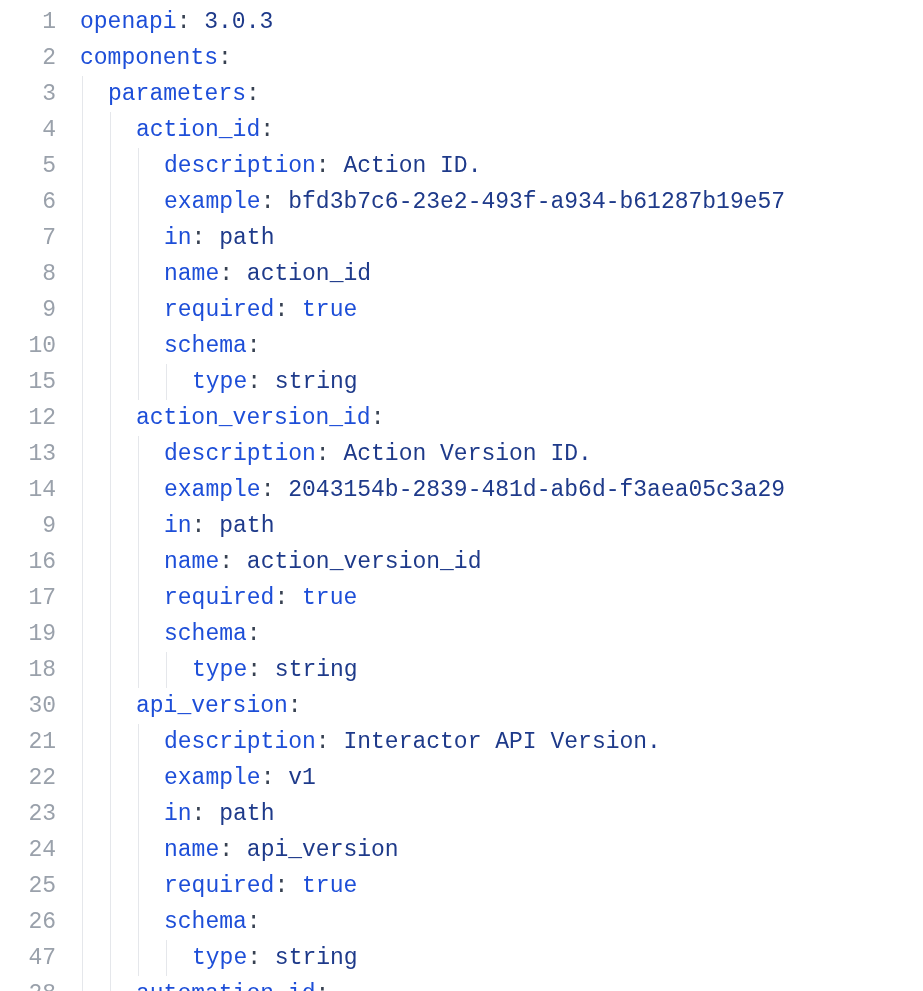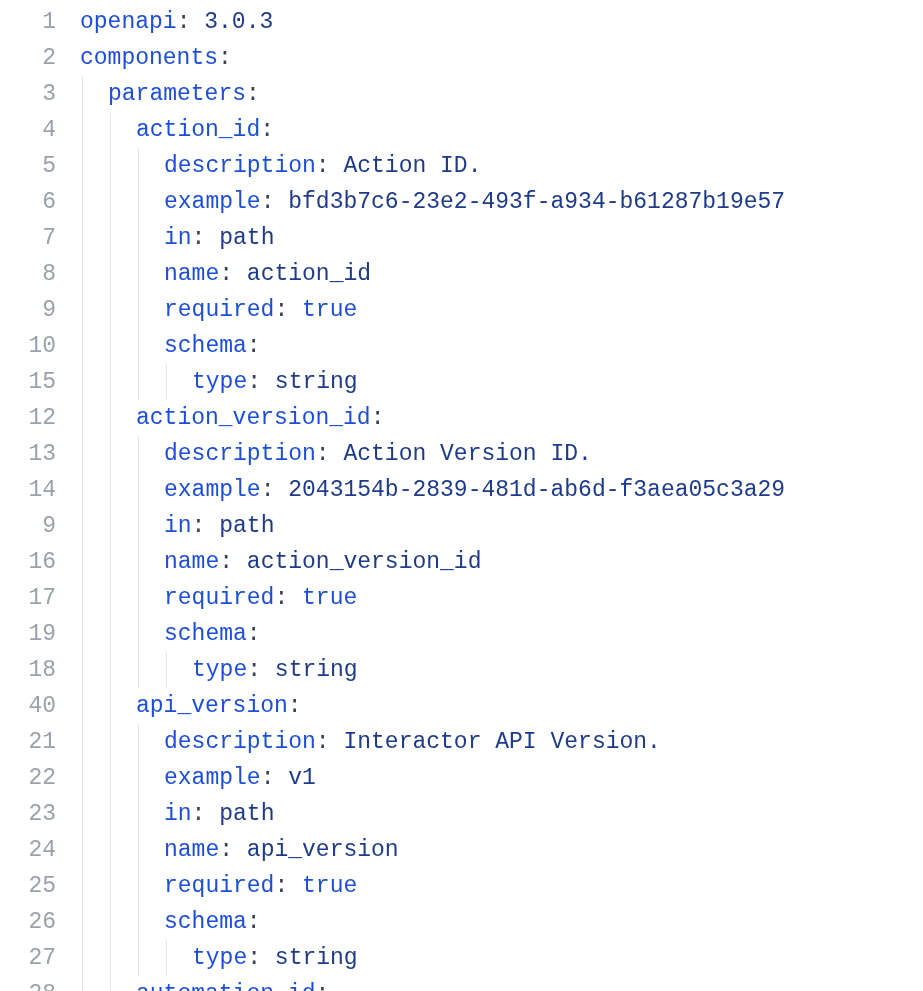--- a/index.html
+++ b/index.html
@@ -61,24 +61,24 @@
       <div class="ln">10</div>
       <div class="ln">15</div>
       <div class="ln">12</div>
       <div class="ln">13</div>
       <div class="ln">14</div>
       <div class="ln">9</div>
       <div class="ln">16</div>
       <div class="ln">17</div>
       <div class="ln">19</div>
       <div class="ln">18</div>
-      <div class="ln">40</div>
+      <div class="ln">30</div>
       <div class="ln">21</div>
       <div class="ln">22</div>
       <div class="ln">23</div>
       <div class="ln">24</div>
       <div class="ln">25</div>
       <div class="ln">26</div>
-      <div class="ln">27</div>
+      <div class="ln">47</div>
       <div class="ln">28</div>
     </div>
   <div class="code" id="code"><span class="line"><span class="indent" style="width: 0px;"></span><span class="tok-key">openapi</span><span class="tok-punc">: </span><span class="tok-val">3.0.3</span></span><span class="line"><span class="indent" style="width: 0px;"></span><span class="tok-key">components</span><span class="tok-punc">:</span></span><span class="line"><span class="guide" style="left: 2px;"></span><span class="indent" style="width: 28px;"></span><span class="tok-key">parameters</span><span class="tok-punc">:</span></span><span class="line"><span class="guide" style="left: 2px;"></span><span class="guide" style="left: 30px;"></span><span class="indent" style="width: 56px;"></span><span class="tok-key">action_id</span><span class="tok-punc">:</span></span><span class="line"><span class="guide" style="left: 2px;"></span><span class="guide" style="left: 30px;"></span><span class="guide" style="left: 58px;"></span><span class="indent" style="width: 84px;"></span><span class="tok-key">description</span><span class="tok-punc">: </span><span class="tok-val">Action ID.</span></span><span class="line"><span class="guide" style="left: 2px;"></span><span class="guide" style="left: 30px;"></span><span class="guide" style="left: 58px;"></span><span class="indent" style="width: 84px;"></span><span class="tok-key">example</span><span class="tok-punc">: </span><span class="tok-val">bfd3b7c6-23e2-493f-a934-b61287b19e57</span></span><span class="line"><span class="guide" style="left: 2px;"></span><span class="guide" style="left: 30px;"></span><span class="guide" style="left: 58px;"></span><span class="indent" style="width: 84px;"></span><span class="tok-key">in</span><span class="tok-punc">: </span><span class="tok-val">path</span></span><span class="line"><span class="guide" style="left: 2px;"></span><span class="guide" style="left: 30px;"></span><span class="guide" style="left: 58px;"></span><span class="indent" style="width: 84px;"></span><span class="tok-key">name</span><span class="tok-punc">: </span><span class="tok-val">action_id</span></span><span class="line"><span class="guide" style="left: 2px;"></span><span class="guide" style="left: 30px;"></span><span class="guide" style="left: 58px;"></span><span class="indent" style="width: 84px;"></span><span class="tok-key">required</span><span class="tok-punc">: </span><span class="tok-kw">true</span></span><span class="line"><span class="guide" style="left: 2px;"></span><span class="guide" style="left: 30px;"></span><span class="guide" style="left: 58px;"></span><span class="indent" style="width: 84px;"></span><span class="tok-key">schema</span><span class="tok-punc">:</span></span><span class="line"><span class="guide" style="left: 2px;"></span><span class="guide" style="left: 30px;"></span><span class="guide" style="left: 58px;"></span><span class="guide" style="left: 86px;"></span><span class="indent" style="width: 112px;"></span><span class="tok-key">type</span><span class="tok-punc">: </span><span class="tok-val">string</span></span><span class="line"><span class="guide" style="left: 2px;"></span><span class="guide" style="left: 30px;"></span><span class="indent" style="width: 56px;"></span><span class="tok-key">action_version_id</span><span class="tok-punc">:</span></span><span class="line"><span class="guide" style="left: 2px;"></span><span class="guide" style="left: 30px;"></span><span class="guide" style="left: 58px;"></span><span class="indent" style="width: 84px;"></span><span class="tok-key">description</span><span class="tok-punc">: </span><span class="tok-val">Action Version ID.</span></span><span class="line"><span class="guide" style="left: 2px;"></span><span class="guide" style="left: 30px;"></span><span class="guide" style="left: 58px;"></span><span class="indent" style="width: 84px;"></span><span class="tok-key">example</span><span class="tok-punc">: </span><span class="tok-val">2043154b-2839-481d-ab6d-f3aea05c3a29</span></span><span class="line"><span class="guide" style="left: 2px;"></span><span class="guide" style="left: 30px;"></span><span class="guide" style="left: 58px;"></span><span class="indent" style="width: 84px;"></span><span class="tok-key">in</span><span class="tok-punc">: </span><span class="tok-val">path</span></span><span class="line"><span class="guide" style="left: 2px;"></span><span class="guide" style="left: 30px;"></span><span class="guide" style="left: 58px;"></span><span class="indent" style="width: 84px;"></span><span class="tok-key">name</span><span class="tok-punc">: </span><span class="tok-val">action_version_id</span></span><span class="line"><span class="guide" style="left: 2px;"></span><span class="guide" style="left: 30px;"></span><span class="guide" style="left: 58px;"></span><span class="indent" style="width: 84px;"></span><span class="tok-key">required</span><span class="tok-punc">: </span><span class="tok-kw">true</span></span><span class="line"><span class="guide" style="left: 2px;"></span><span class="guide" style="left: 30px;"></span><span class="guide" style="left: 58px;"></span><span class="indent" style="width: 84px;"></span><span class="tok-key">schema</span><span class="tok-punc">:</span></span><span class="line"><span class="guide" style="left: 2px;"></span><span class="guide" style="left: 30px;"></span><span class="guide" style="left: 58px;"></span><span class="guide" style="left: 86px;"></span><span class="indent" style="width: 112px;"></span><span class="tok-key">type</span><span class="tok-punc">: </span><span class="tok-val">string</span></span><span class="line"><span class="guide" style="left: 2px;"></span><span class="guide" style="left: 30px;"></span><span class="indent" style="width: 56px;"></span><span class="tok-key">api_version</span><span class="tok-punc">:</span></span><span class="line"><span class="guide" style="left: 2px;"></span><span class="guide" style="left: 30px;"></span><span class="guide" style="left: 58px;"></span><span class="indent" style="width: 84px;"></span><span class="tok-key">description</span><span class="tok-punc">: </span><span class="tok-val">Interactor API Version.</span></span><span class="line"><span class="guide" style="left: 2px;"></span><span class="guide" style="left: 30px;"></span><span class="guide" style="left: 58px;"></span><span class="indent" style="width: 84px;"></span><span class="tok-key">example</span><span class="tok-punc">: </span><span class="tok-val">v1</span></span><span class="line"><span class="guide" style="left: 2px;"></span><span class="guide" style="left: 30px;"></span><span class="guide" style="left: 58px;"></span><span class="indent" style="width: 84px;"></span><span class="tok-key">in</span><span class="tok-punc">: </span><span class="tok-val">path</span></span><span class="line"><span class="guide" style="left: 2px;"></span><span class="guide" style="left: 30px;"></span><span class="guide" style="left: 58px;"></span><span class="indent" style="width: 84px;"></span><span class="tok-key">name</span><span class="tok-punc">: </span><span class="tok-val">api_version</span></span><span class="line"><span class="guide" style="left: 2px;"></span><span class="guide" style="left: 30px;"></span><span class="guide" style="left: 58px;"></span><span class="indent" style="width: 84px;"></span><span class="tok-key">required</span><span class="tok-punc">: </span><span class="tok-kw">true</span></span><span class="line"><span class="guide" style="left: 2px;"></span><span class="guide" style="left: 30px;"></span><span class="guide" style="left: 58px;"></span><span class="indent" style="width: 84px;"></span><span class="tok-key">schema</span><span class="tok-punc">:</span></span><span class="line"><span class="guide" style="left: 2px;"></span><span class="guide" style="left: 30px;"></span><span class="guide" style="left: 58px;"></span><span class="guide" style="left: 86px;"></span><span class="indent" style="width: 112px;"></span><span class="tok-key">type</span><span class="tok-punc">: </span><span class="tok-val">string</span></span><span class="line"><span class="guide" style="left: 2px;"></span><span class="guide" style="left: 30px;"></span><span class="indent" style="width: 56px;"></span><span class="tok-key">automation_id</span><span class="tok-punc">:</span></span></div>
 </div>
 
 </body></html>

